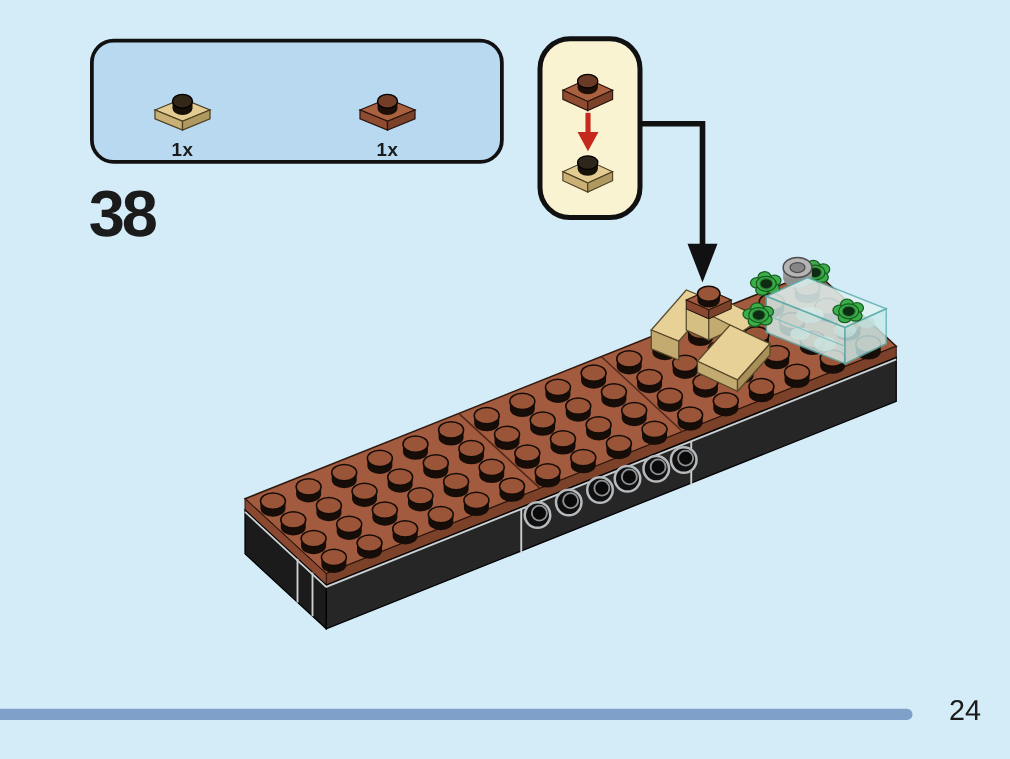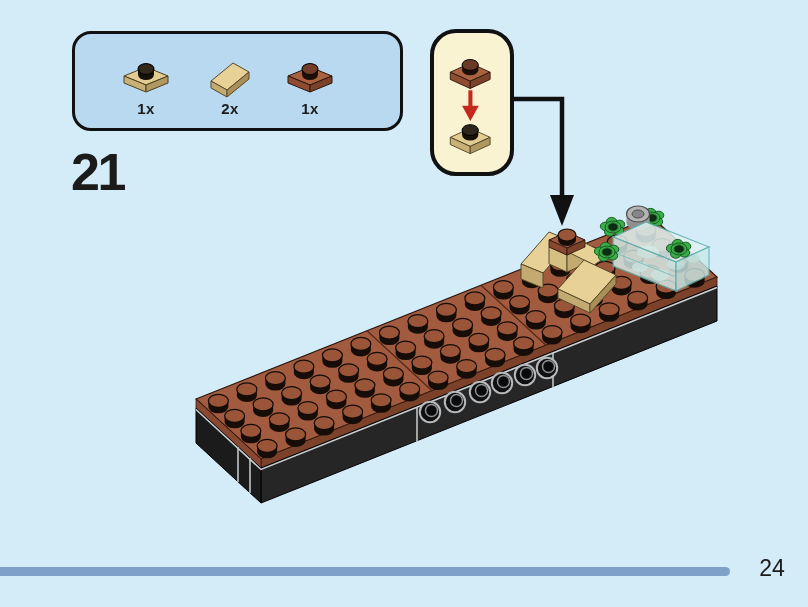--- a/index.html
+++ b/index.html
@@ -12,21 +12,21 @@
   #page { position:absolute; left:0; top:0; width:808px; height:607px; }
 
   #model-svg { position:absolute; left:0; top:0; width:808px; height:607px; }
 
   .parts-box {
     position:absolute; left:72px; top:31px; width:331px; height:100px;
     background:var(--parts-box-fill,#b9d9f1);
     border:3.5px solid var(--outline,#111);
     border-radius:19px;
   }
-  .part-item { position:absolute; top:0; width:72px; height:100%; text-align:center; }
+  .part-item { position:absolute; top:12px; width:72px; height:100%; text-align:center; }
   .part-item .icon-wrap { display:block; margin:16px auto 0 auto; width:64px; height:52px; }
   .part-count {
     display:block; margin-top:-2px;
     font-size:15px; font-weight:bold; color:var(--text,#1b1b1b); letter-spacing:0.5px;
   }
 
   .step-number {
     position:absolute; left:71px; top:142px;
     font-size:52px; font-weight:bold; letter-spacing:-2.5px;
     color:var(--text,#1b1b1b);
@@ -274,45 +274,35 @@
         <svg viewBox="0 0 64 52" width="64" height="52">
           <polygon points="10,26 32,17 54,26 32,35" fill="#e2cc92" stroke="#4d3f22" stroke-width="1"></polygon>
           <polygon points="10,26 10,33 32,42 32,35" fill="#c9b176" stroke="#4d3f22" stroke-width="1"></polygon>
           <polygon points="32,35 54,26 54,33 32,42" fill="#b09861" stroke="#4d3f22" stroke-width="1"></polygon>
           <path d="M24 19 L24 24.5 A8 5.5 0 0 0 40 24.5 L40 19 Z" fill="#171007"></path>
           <ellipse cx="32" cy="19" rx="8" ry="5.5" fill="#332718" stroke="#000" stroke-width="1.1"></ellipse>
         </svg>
       </span>
       <span class="part-count">1x</span>
     </div>
-    <div class="part-item" style="left:119px">
-      <span class="icon-wrap">
-        <svg viewBox="0 0 64 52" width="64" height="52">
-          <polygon points="13,31 35,13 51,22 29,40" fill="#e7d197" stroke="#574a2a" stroke-width="1"></polygon>
-          <polygon points="13,31 29,40 29,47 13,38" fill="#c3aa70" stroke="#574a2a" stroke-width="1"></polygon>
-          <polygon points="29,40 51,22 51,29 29,47" fill="#a98f58" stroke="#574a2a" stroke-width="1"></polygon>
-        </svg>
-      </span>
-      <span class="part-count">2x</span>
-    </div>
     <div class="part-item" style="left:199px">
       <span class="icon-wrap">
         <svg viewBox="0 0 64 52" width="64" height="52">
           <polygon points="10,26 32,17 54,26 32,35" fill="#a9613f" stroke="#2a160d" stroke-width="1"></polygon>
           <polygon points="10,26 10,33 32,42 32,35" fill="#8f4c31" stroke="#2a160d" stroke-width="1"></polygon>
           <polygon points="32,35 54,26 54,33 32,42" fill="#7c4129" stroke="#2a160d" stroke-width="1"></polygon>
           <path d="M24 19 L24 24.5 A8 5.5 0 0 0 40 24.5 L40 19 Z" fill="#1d0f08"></path>
           <ellipse cx="32" cy="19" rx="8" ry="5.5" fill="#733d27" stroke="#000" stroke-width="1.1"></ellipse>
         </svg>
       </span>
       <span class="part-count">1x</span>
     </div>
   </div>
 
-  <div class="step-number">21</div>
+  <div class="step-number">38</div>
 
   <div class="hint-box">
     <svg viewBox="0 0 84 147">
       <g>
         <polygon points="18,40 40,30 62,40 40,50" fill="#a9613f" stroke="#2a160d" stroke-width="1"></polygon>
         <polygon points="18,40 18,48 40,58 40,50" fill="#8f4c31" stroke="#2a160d" stroke-width="1"></polygon>
         <polygon points="40,50 62,40 62,48 40,58" fill="#7c4129" stroke="#2a160d" stroke-width="1"></polygon>
         <path d="M31 32 L31 37.5 A9 6 0 0 0 49 37.5 L49 32 Z" fill="#1d0f08"></path>
         <ellipse cx="40" cy="32" rx="9" ry="6" fill="#6b3a26" stroke="#000" stroke-width="1.1"></ellipse>
       </g>

